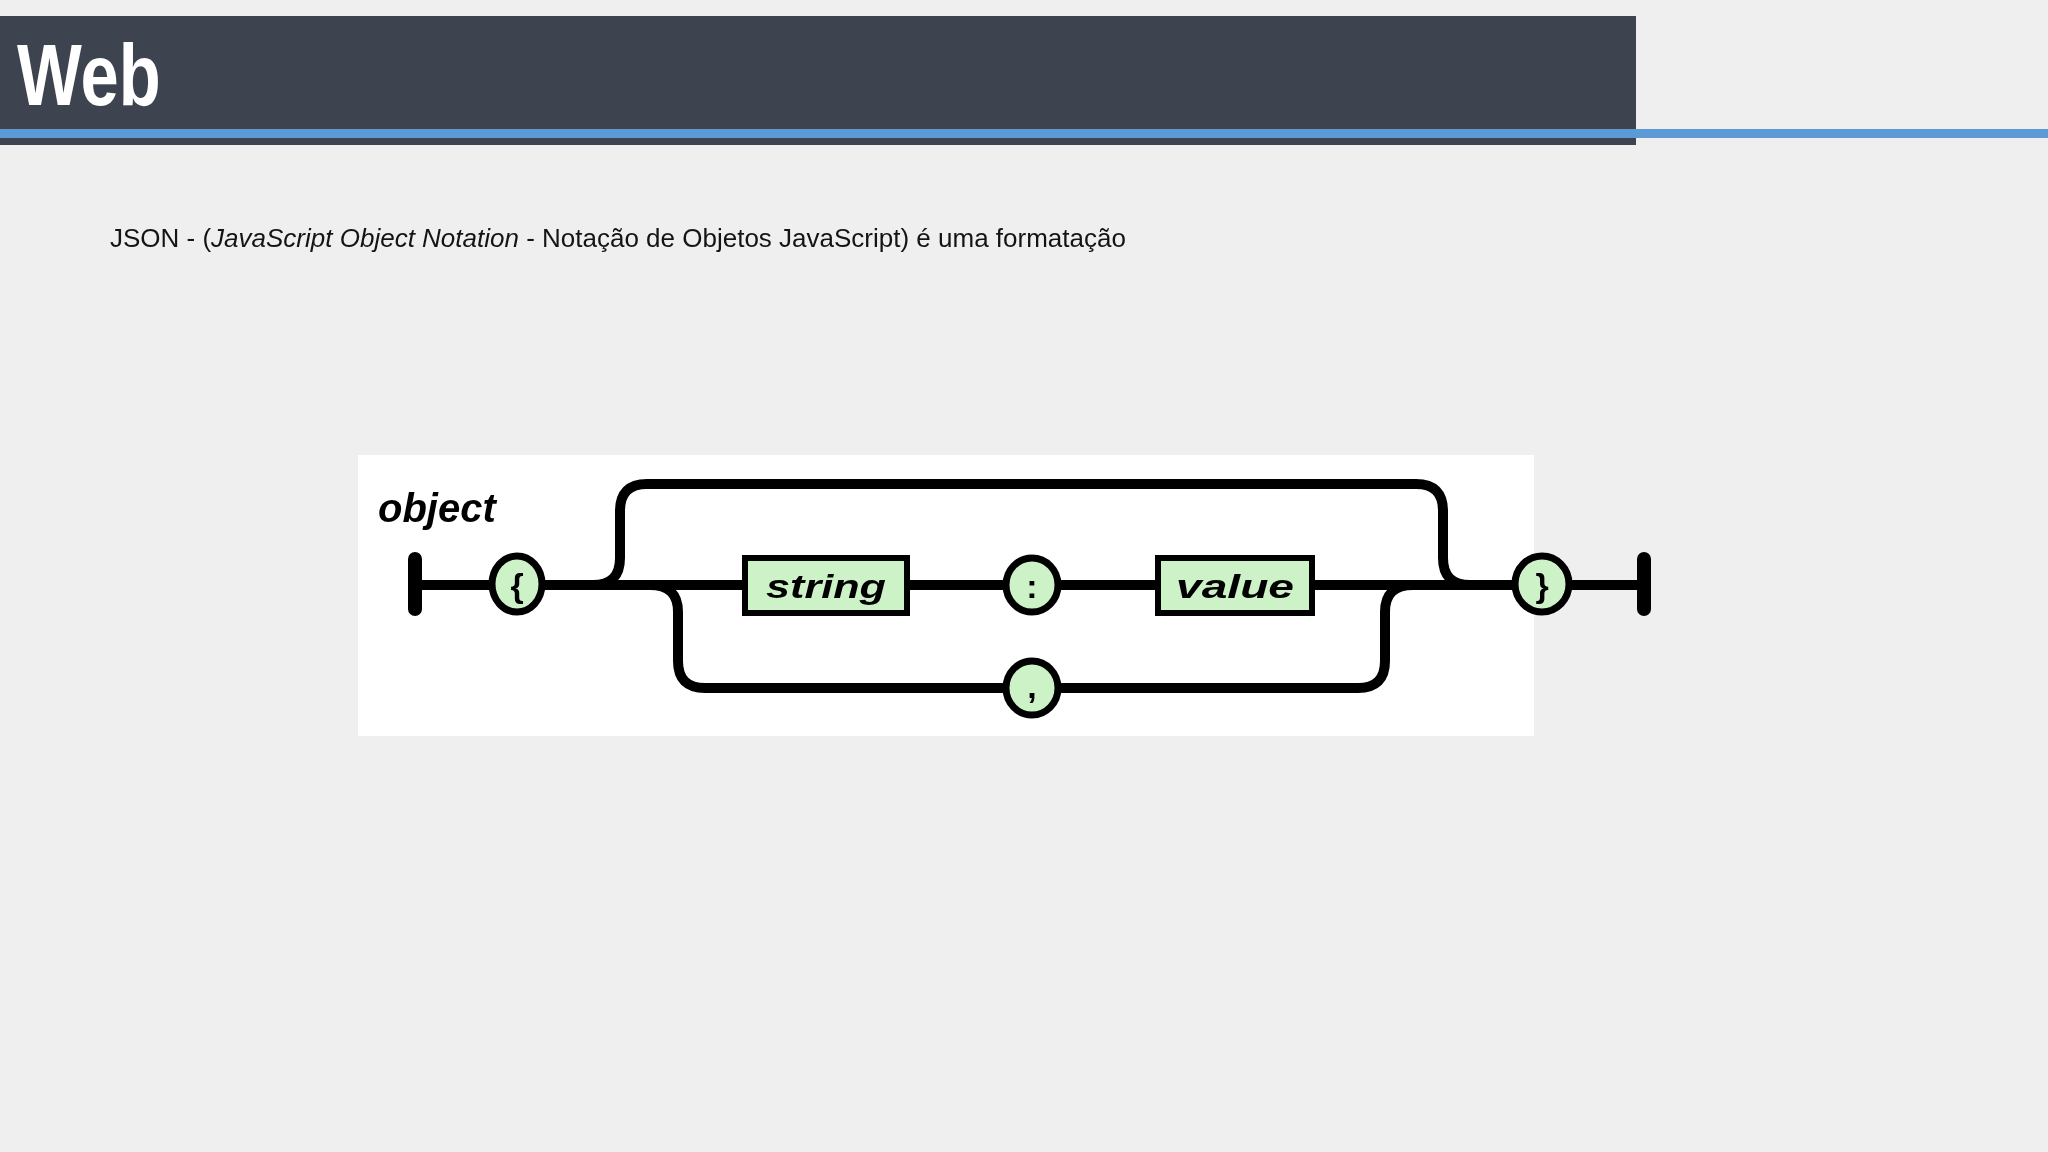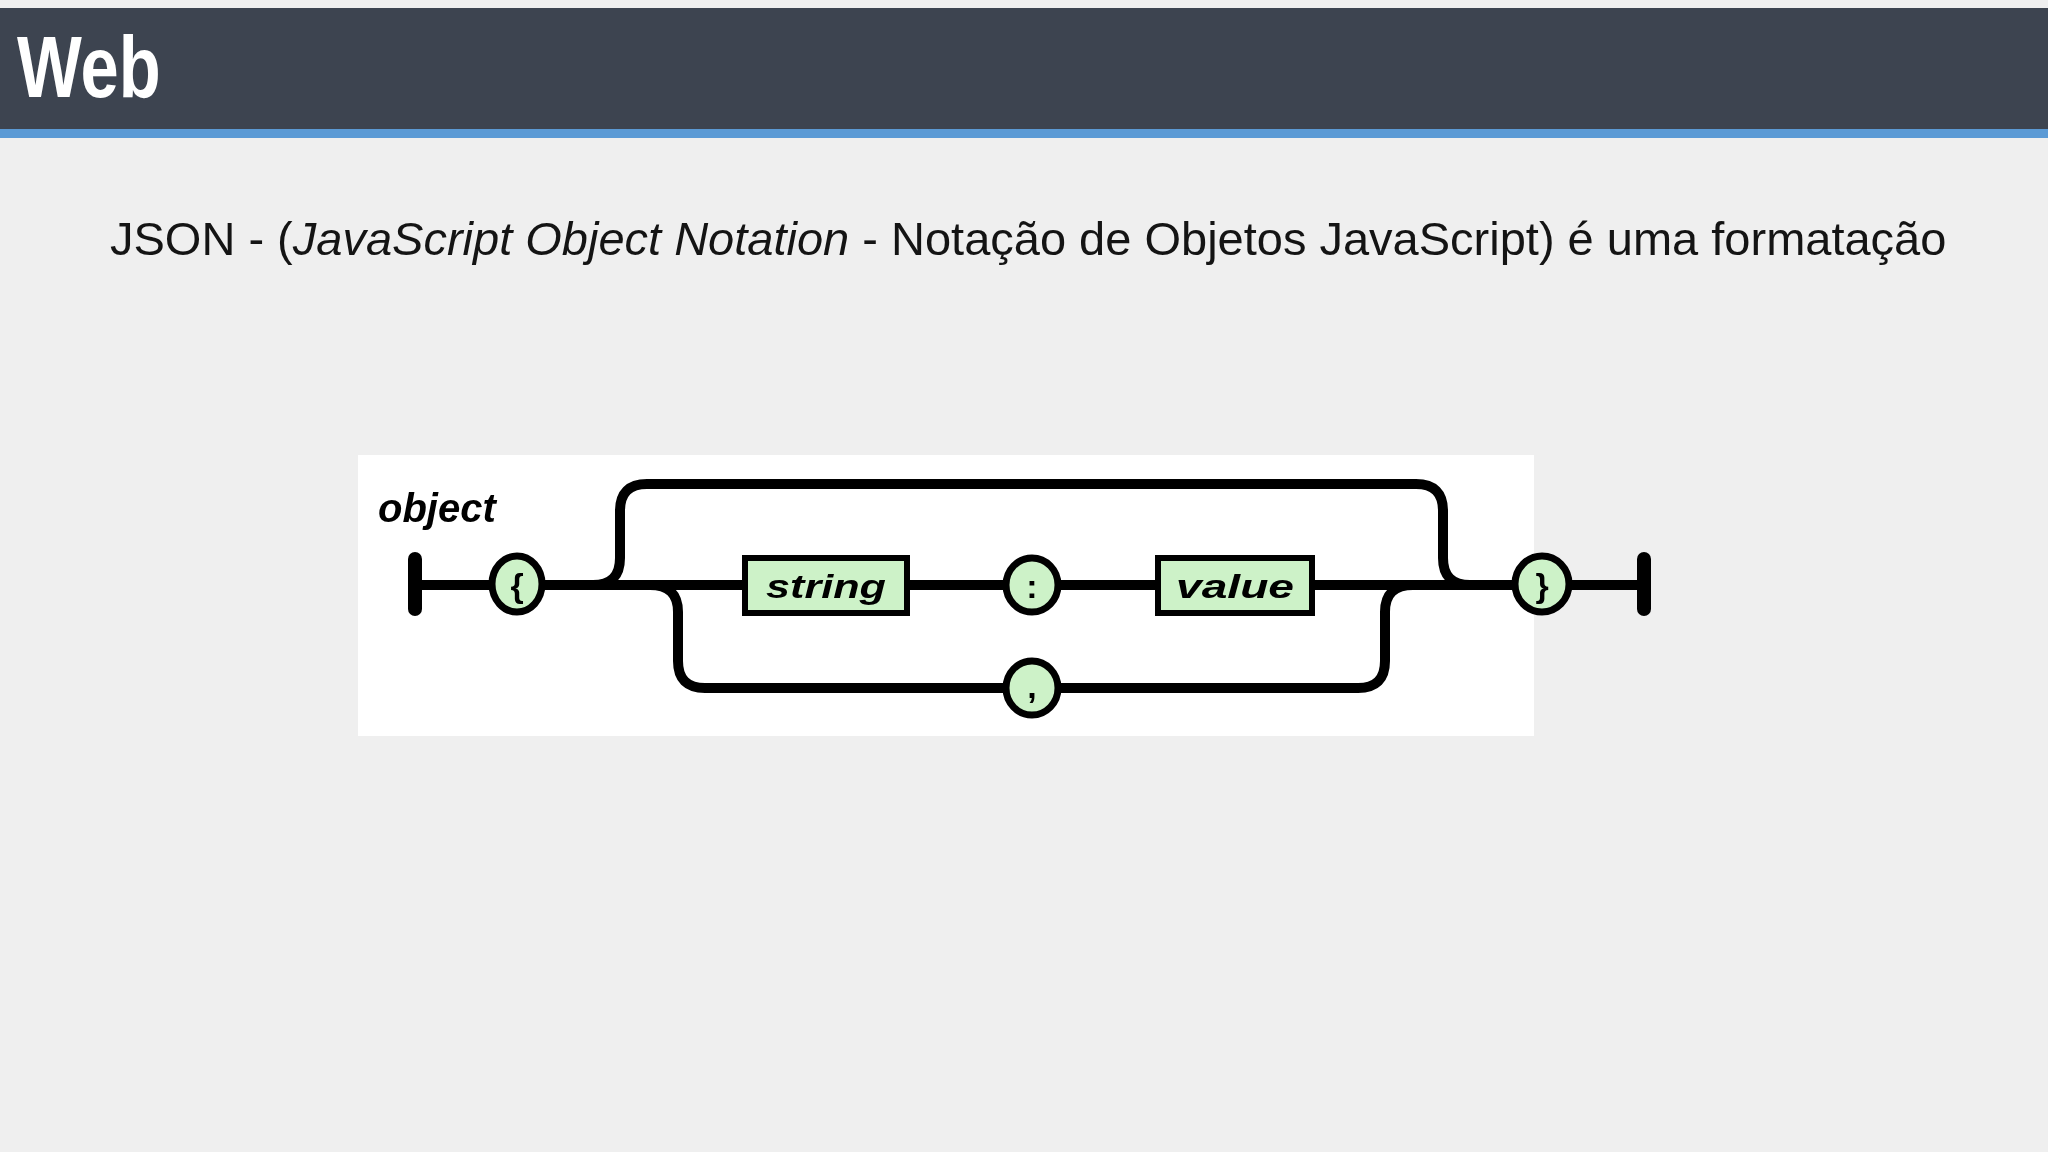--- a/index.html
+++ b/index.html
@@ -18,22 +18,22 @@
 
   .slide {
     position: relative;
     width: 2048px;
     height: 1152px;
     background: var(--page-bg);
   }
 
   .header-bar {
     position: absolute;
-    left: 0; top: 8px;
-    width: 2048px; height: 129px;
+    left: 0; top: 16px;
+    width: 1636px; height: 129px;
     background: var(--header-bg);
     text-align: right;
   }
   .slide-title {
     position: absolute;
     left: 17px; top: 15px;
     font-size: 88px;
     font-weight: bold;
     line-height: 1;
     color: var(--title-color);
@@ -45,21 +45,21 @@
     position: absolute;
     left: 0; top: 129px;
     width: 2048px; height: 9px;
     background: var(--accent-bar);
   }
 
   .intro-paragraph {
     position: absolute;
     left: 110px; top: 212px;
     width: 1750px;
-    font-size: 47px;
+    font-size: 26px;
     line-height: 53px;
     color: var(--text-color);
   }
   .intro-line { display: block; white-space: nowrap; }
   .intro-paragraph em { font-style: italic; }
 
   .diagram-panel {
     position: absolute;
     left: 358px; top: 455px;
     width: 1176px; height: 281px;

